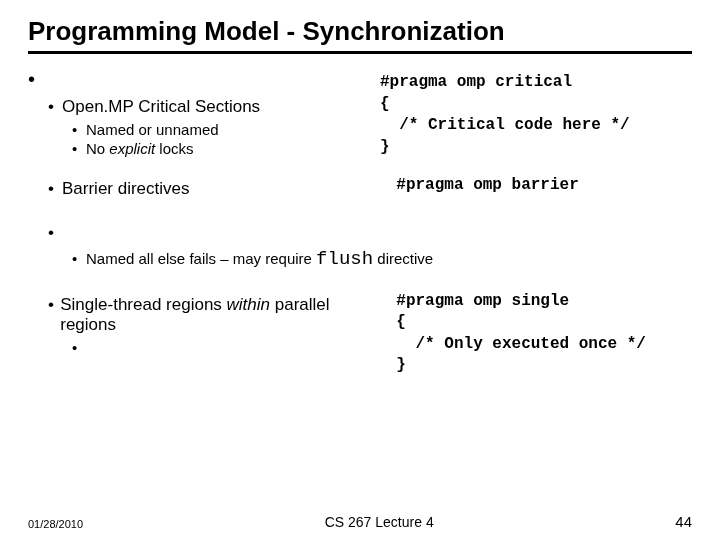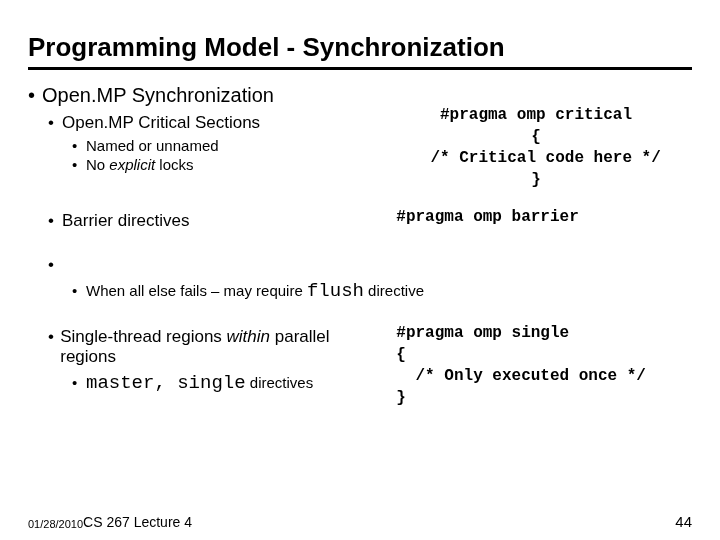--- a/index.html
+++ b/index.html
@@ -1,70 +1,69 @@
 <!DOCTYPE html>
 <html><head>
   <meta charset="utf-8">
   <style>
     * { margin: 0; padding: 0; box-sizing: border-box; }
     html, body { width: 720px; height: 540px; overflow: hidden; font-family: Arial, Helvetica, sans-serif; background: #fff; color: #000; }
     body { position: relative; }
-    .slide { padding: 32px 28px 8px 28px; }
+    .slide { padding: 16px 28px 8px 28px; }
     .title { font-size: 26px; font-weight: bold; border-bottom: 3px solid #000; padding-bottom: 4px; margin: 0 0 14px 0; }
     .content { display: flex; gap: 14px; }
     .left { flex: 1 1 52%; }
     .right { flex: 1 1 48%; }
     .b1 { font-size: 20px; margin: 0 0 6px 0; }
     .b2 { font-size: 17px; margin: 4px 0 4px 20px; }
     .b3 { font-size: 15px; margin: 2px 0 2px 44px; }
     .bullet { display: flex; align-items: baseline; }
     .mark1 { width: 14px; display: inline-block; }
     .mark2 { width: 14px; display: inline-block; }
     .mark3 { width: 14px; display: inline-block; }
     .row { display: flex; gap: 14px; margin-top: 16px; }
     .row .ltext { flex: 1 1 52%; }
     .row .rcode { flex: 1 1 48%; margin-left: 34px; }
     .code { font-family: "Courier New", monospace; font-size: 16px; font-weight: bold; white-space: pre; line-height: 1.35; }
     .coden { font-family: "Courier New", monospace; font-size: 19px; white-space: pre; line-height: 1.35; }
     .italic { font-style: italic; }
     .footer { position: absolute; left: 0; bottom: 10px; width: 720px; display: flex; justify-content: space-between; align-items: flex-end; padding: 0 28px; font-size: 13px; }
     .footer .date { font-size: 11px; }
-    .footer .center { flex: 1; font-size: 14px; }
+    .footer .center { flex: 1; text-align: center; font-size: 14px; }
     .footer .pageno { font-size: 15px; }
   </style>
 </head>
 <body>
 
 <div class="slide">
   <div class="title">Programming Model - Synchronization</div>
 
   <div class="content">
     <div class="left">
       <div class="b1 bullet">
         <span class="mark1">•</span>
-        <span>Open.MP Synchronization</span>
       </div>
       <div class="b2 bullet">
         <span class="mark2">•</span>
         <span>Open.MP Critical Sections</span>
       </div>
       <div class="b3 bullet">
         <span class="mark3">•</span>
         <span>Named or unnamed</span>
       </div>
       <div class="b3 bullet">
         <span class="mark3">•</span>
         <span>
           <span>No </span><span class="italic">explicit</span><span> locks</span>
         </span>
       </div>
     </div>
 
     <div class="right">
-      <div class="code" style="margin-top:21px;text-align:center;">#pragma omp critical
+      <div class="code" style="margin-top:4px;">#pragma omp critical
 {
   /* Critical code here */
 }</div>
     </div>
   </div>
 
   <div class="row">
     <div class="ltext">
       <div class="b2 bullet">
         <span class="mark2">•</span>
@@ -77,39 +76,36 @@
   </div>
 
   <div class="row">
     <div class="ltext">
       <div class="b2 bullet">
         <span class="mark2">•</span>
       </div>
       <div class="b3 bullet">
         <span class="mark3">•</span>
         <span>
-          <span>When all else fails – may require </span><span class="coden">flush</span><span> directive</span>
+          <span>Named all else fails – may require </span><span class="coden">flush</span><span> directive</span>
         </span>
       </div>
     </div>
   </div>
 
   <div class="row">
     <div class="ltext">
       <div class="b2 bullet">
         <span class="mark2">•</span>
         <span>
           <span>Single-thread regions </span><span class="italic">within</span><span> parallel regions</span>
         </span>
       </div>
       <div class="b3 bullet">
         <span class="mark3">•</span>
-        <span>
-          <span class="coden">master, single</span><span> directives</span>
-        </span>
       </div>
     </div>
     <div class="rcode">
       <div class="code">#pragma omp single
 {
   /* Only executed once */
 }</div>
     </div>
   </div>
 </div>

